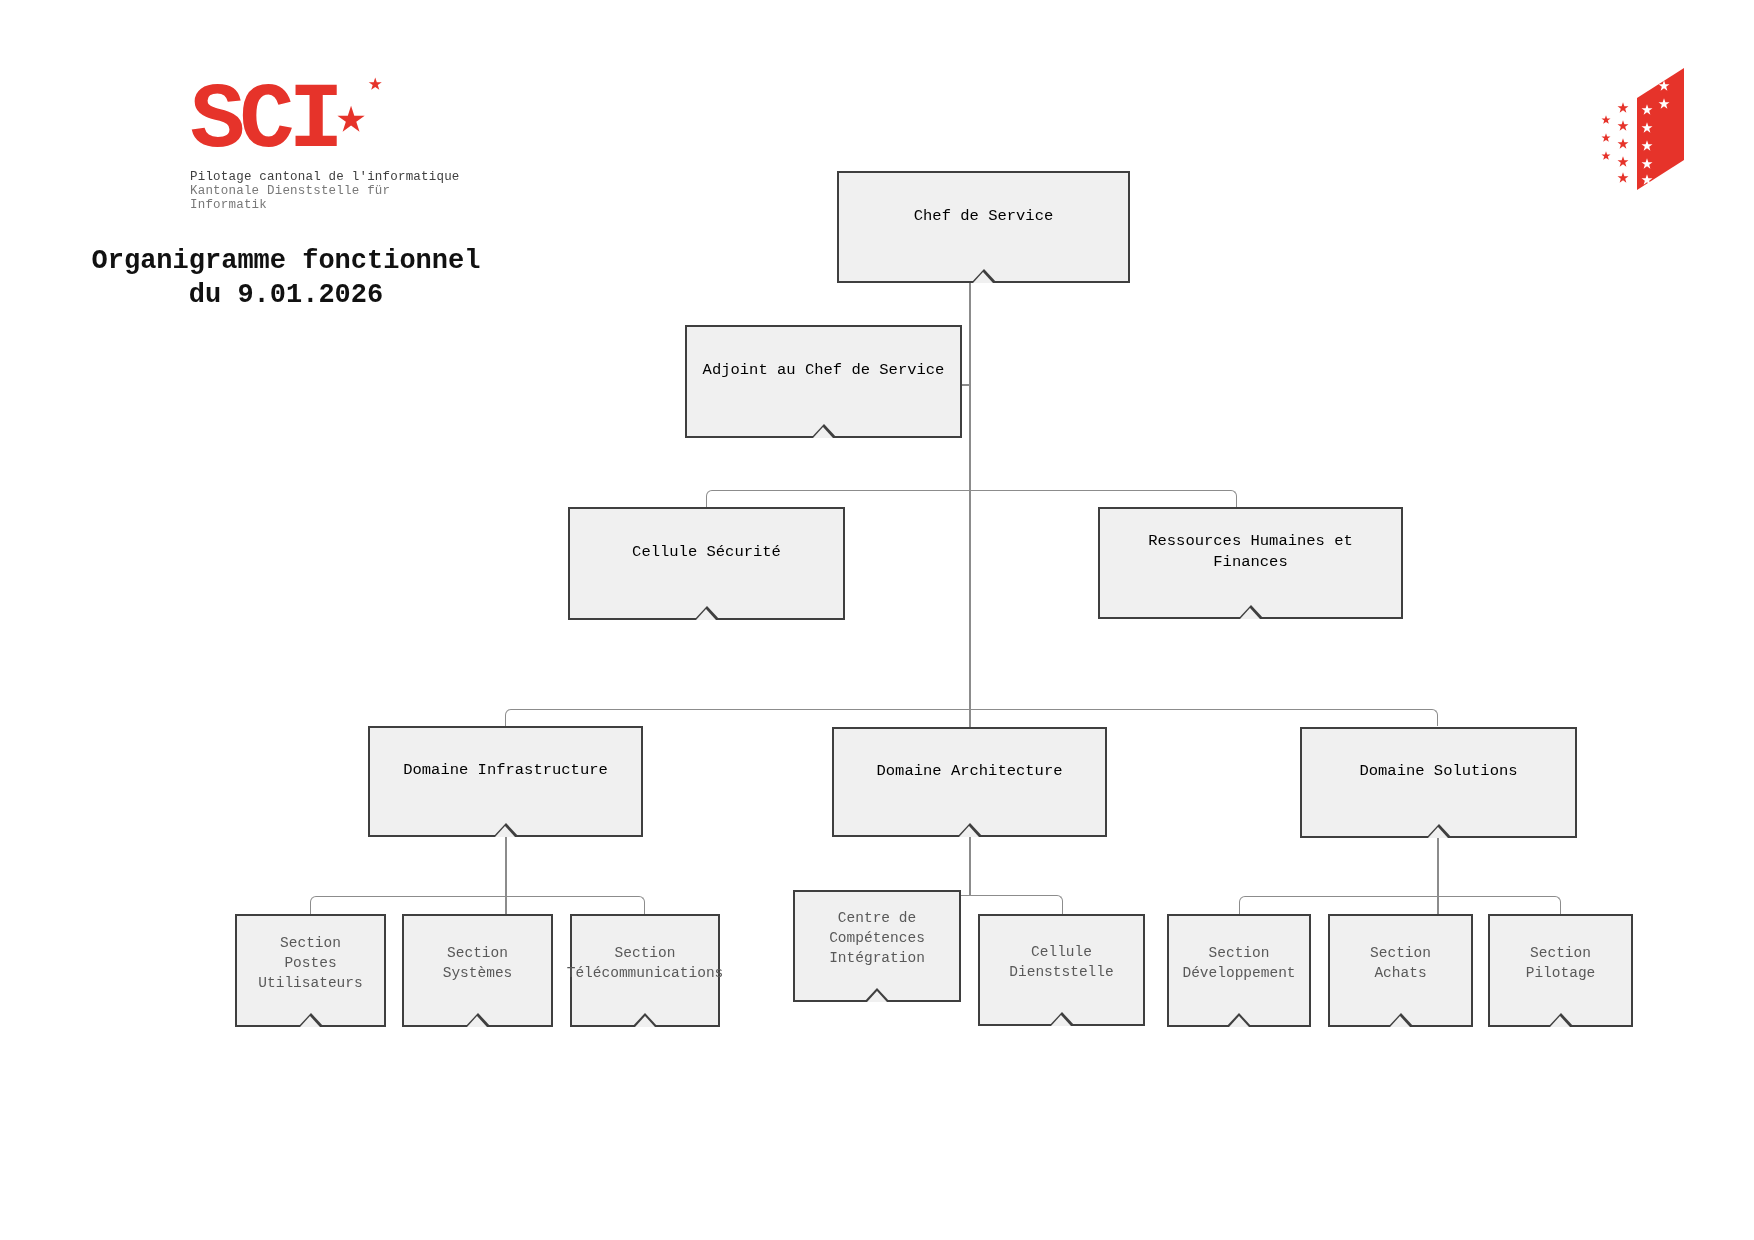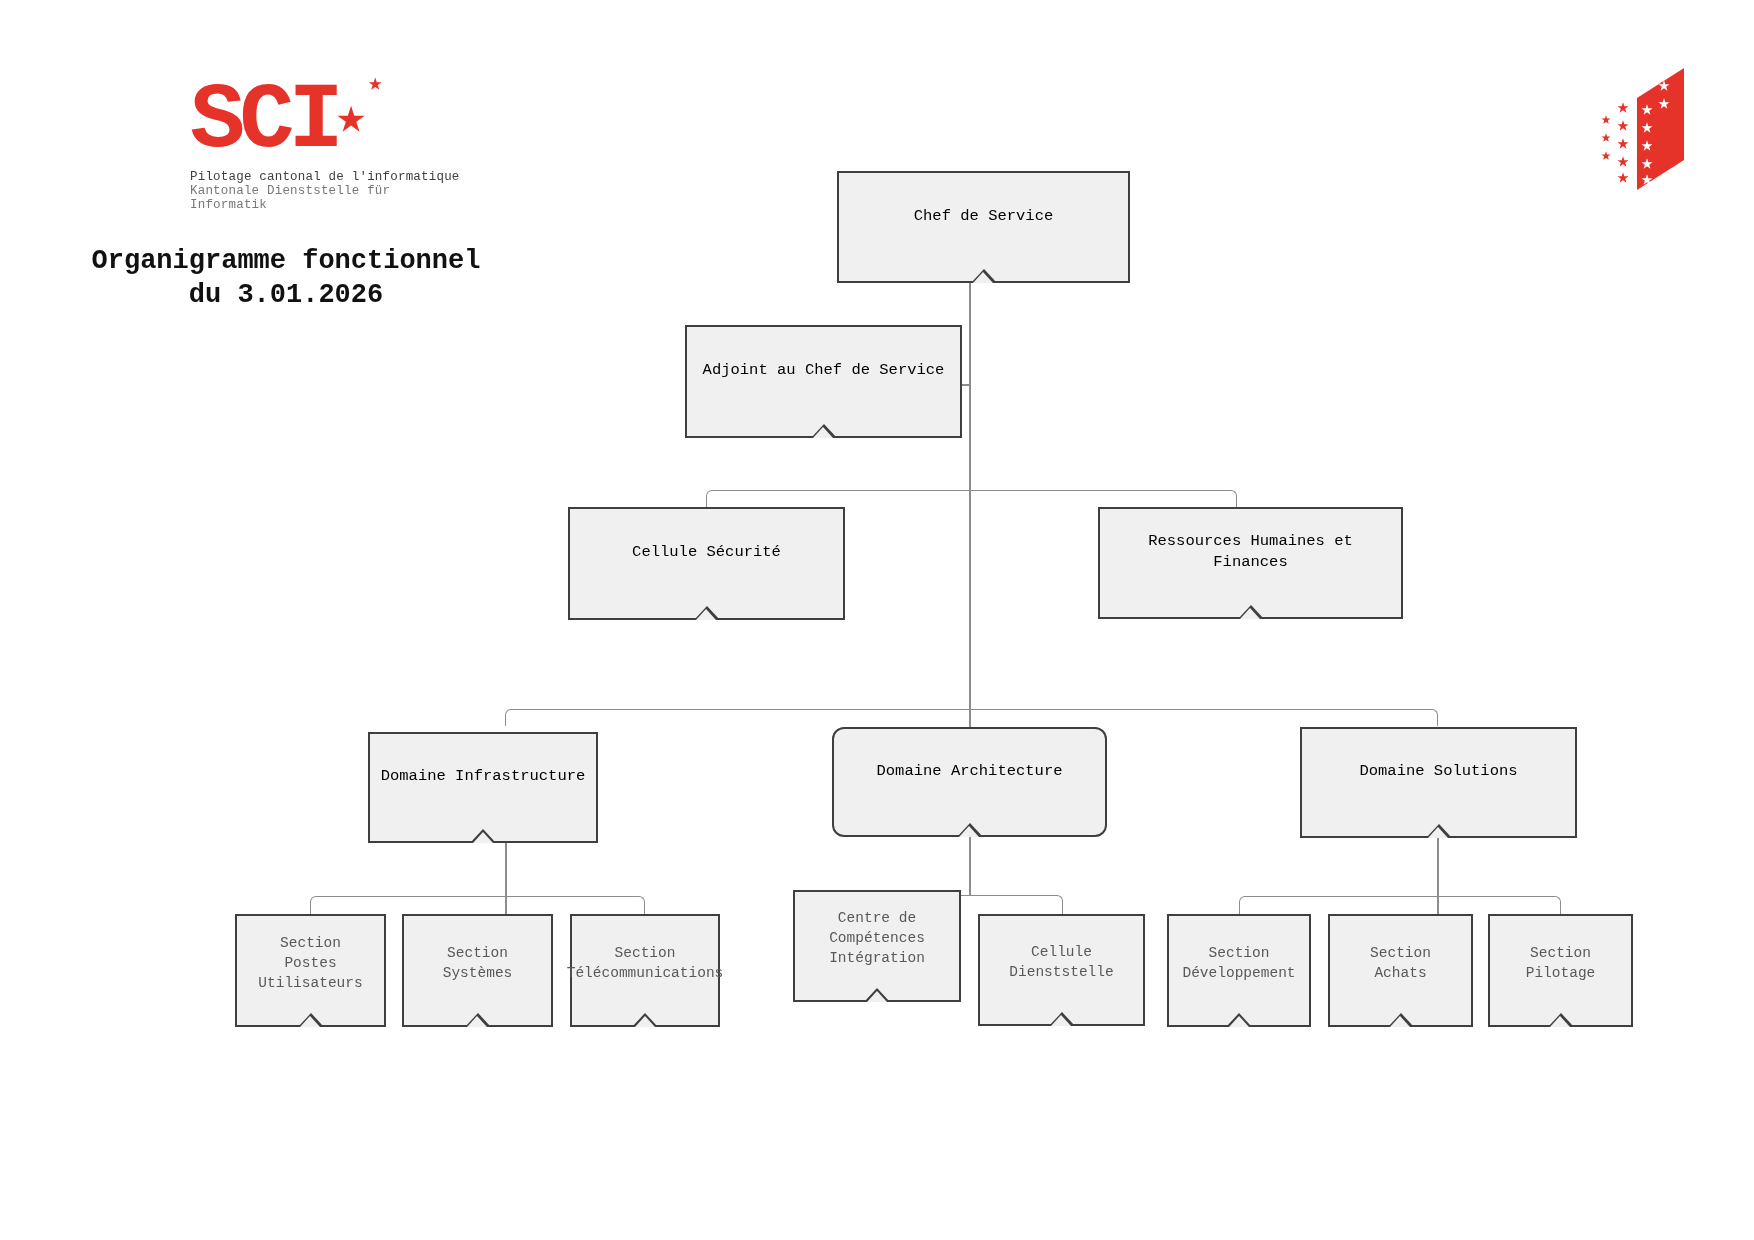--- a/index.html
+++ b/index.html
@@ -50,22 +50,22 @@
   .node::after{content:"";position:absolute;left:50%;bottom:-2px;margin-left:-10.5px;width:0;height:0;
         border-left:10.5px solid transparent;border-right:10.5px solid transparent;
         border-bottom:11.5px solid #f0f0f0;}
   .node-label{white-space:pre-line;font-size:15.5px;color:#000;line-height:21px;padding-bottom:22px;}
   .node.small .node-label{font-size:14.5px;color:#595959;line-height:20px;padding-bottom:16px;}
 
   .n-chef{left:823px;top:171px;width:293px;height:112px;margin-left:14px;}
   .n-adjoint{left:685px;top:325px;width:277px;height:113px;}
   .n-securite{left:568px;top:507px;width:277px;height:113px;}
   .n-rh{left:1098px;top:507px;width:305px;height:112px;}
-  .n-infra{left:368px;top:726px;width:230px;height:111px;margin-top:6px;}
-  .n-arch{left:832px;top:727px;width:275px;height:110px;border-radius:12px;}
+  .n-infra{left:368px;top:726px;width:275px;height:111px;}
+  .n-arch{left:832px;top:727px;width:275px;height:110px;}
   .n-sol{left:1300px;top:727px;width:277px;height:111px;}
   .n-postes{left:235px;top:914px;width:151px;height:113px;}
   .n-systemes{left:402px;top:914px;width:151px;height:113px;}
   .n-telecom{left:570px;top:914px;width:150px;height:113px;}
   .n-centre{left:793px;top:890px;width:168px;height:112px;}
   .n-cellarch{left:978px;top:914px;width:167px;height:112px;}
   .n-dev{left:1167px;top:914px;width:144px;height:113px;}
   .n-achats{left:1328px;top:914px;width:145px;height:113px;}
   .n-pilotage{left:1488px;top:914px;width:145px;height:113px;}
 </style>
@@ -78,21 +78,21 @@
     <div class="sci-word">SCI</div>
     <span class="sci-star-outline">★</span>
     <span class="sci-star-big">★</span>
     <span class="sci-star-small">★</span>
     <div class="sci-sub1">Pilotage cantonal de l'informatique</div>
     <div class="sci-sub2">Kantonale Dienststelle für Informatik</div>
   </div>
 
   <div class="doc-title">
     <div>Organigramme fonctionnel</div>
-    <div>du 3.01.2026</div>
+    <div>du 9.01.2026</div>
   </div>
 
   <div class="valais">
     <svg width="100" height="138" viewBox="0 0 100 138">
       <defs>
         <path id="st" d="M0,-5 L1.18,-1.62 L4.76,-1.55 L1.9,0.62 L2.94,4.05 L0,2 L-2.94,4.05 L-1.9,0.62 L-4.76,-1.55 L-1.18,-1.62 Z"></path>
       </defs>
       <polygon points="47,36 94,6 94,98 47,128" fill="#e6332a"></polygon>
       <g fill="#ffffff">
         <use href="#st" transform="translate(57,48) scale(1.15)"></use>

